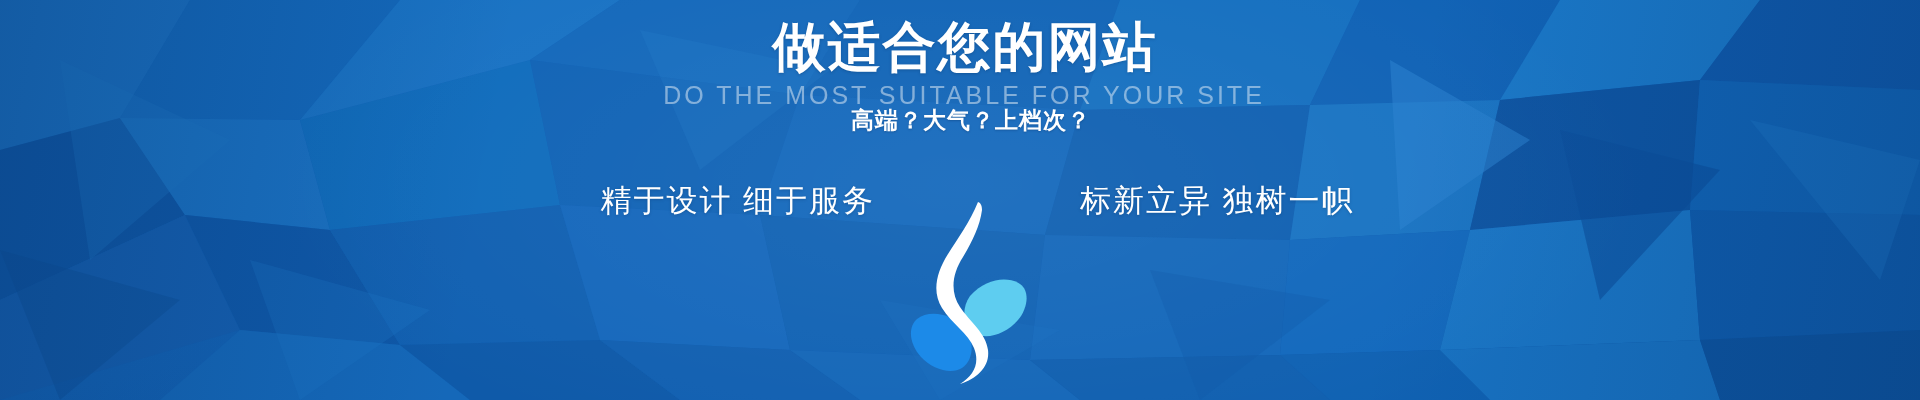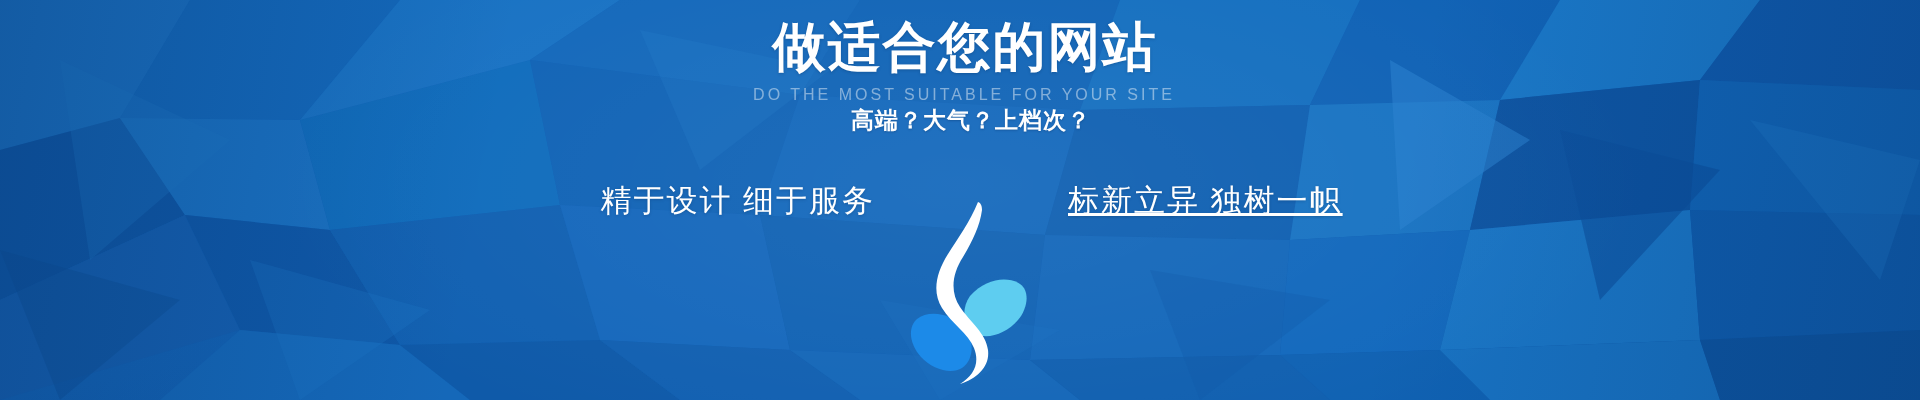--- a/index.html
+++ b/index.html
@@ -68,21 +68,21 @@
     font-weight: 700;
     color: #ffffff;
     letter-spacing: 2px;
     text-shadow: 0 1px 3px rgba(3,38,82,0.28);
     
     padding-left: 10px;
   }
 
   #sub-title {
     margin: 6px 0 0 0;
-    font-size: 16px;
+    font-size: 25px;
     line-height: 22px;
     font-weight: 300;
     color: rgba(255,255,255,0.46);
     letter-spacing: 3.0px;
     padding-left: 8px;
     white-space: nowrap;
   }
 
   #pitch-block { top: 106px; }
 
@@ -97,36 +97,35 @@
     padding-left: 22px;
   }
 
   
   #slogan-row {
     position: absolute;
     left: 0;
     right: 0;
     top: 178px;
     height: 48px;
-    margin-left: 33px;
   }
 
   .slogan {
     position: absolute;
     top: 0;
     font-size: 31px;
     line-height: 46px;
     font-weight: 400;
     color: #ffffff;
     letter-spacing: 2px;
     white-space: nowrap;
     text-shadow: 0 1px 3px rgba(3,38,82,0.26);
   }
   #slogan-left  { right: 1045px; }
-  #slogan-right { left: 1035px; text-decoration: underline; }
+  #slogan-right { left: 1080px; }
 
   #brand-logo {
     position: absolute;
     left: 908px;
     top: 200px;
     width: 124px;
     height: 185px;
   }
   #brand-logo svg { display: block; width: 124px; height: 185px; }
 </style>

